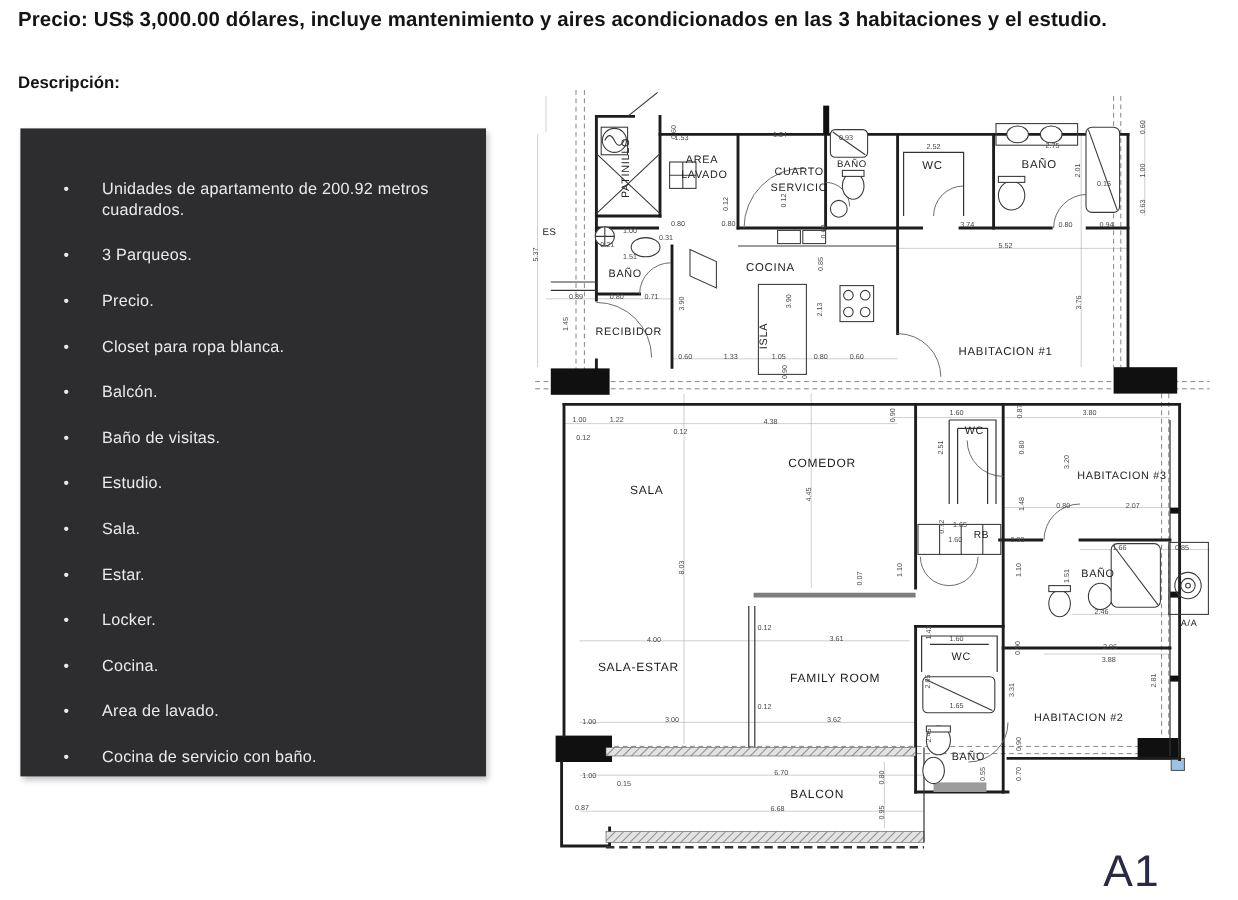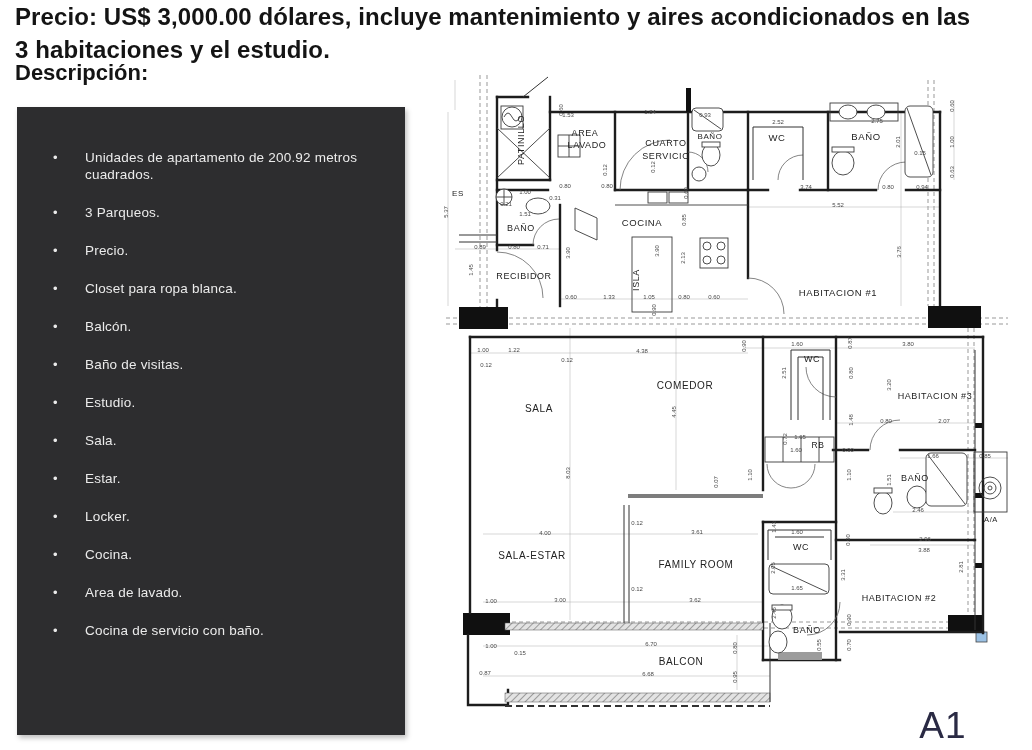--- a/index.html
+++ b/index.html
@@ -1,22 +1,22 @@
 <!DOCTYPE html>
 <html style="--sidebar-bg: #2d2d2f; --sidebar-text: #ebebeb; --title-text: #141414; --plan-line: #1d1d1d; --dim-text: #4a4a4a; --sheet-label: #2a2a44; --accent-blue: #9cc2e5;"><head>
 <meta charset="utf-8">
 <style>
   html,body{margin:0;padding:0;background:#fff;width:1032px;height:750px;overflow:hidden;
     font-family:"Liberation Sans",sans-serif;}
   .page{position:relative;width:1032px;height:750px;background:#fff;}
   .price{position:absolute;left:15px;top:0px;width:960px;margin:0;
-    font-size:24px;font-weight:bold;color:var(--title-text);line-height:33px;letter-spacing:0.1px;}
+    font-size:17px;font-weight:bold;color:var(--title-text);line-height:33px;letter-spacing:0.1px;}
   .desc-heading{position:absolute;left:15px;top:60px;margin:0;
-    font-size:22px;font-weight:bold;color:var(--title-text);}
-  .sidebar{position:absolute;left:17px;top:107px;width:388px;height:628px;
+    font-size:14px;font-weight:bold;color:var(--title-text);}
+  .sidebar{position:absolute;left:17px;top:107px;width:388px;height:540px;
     background:var(--sidebar-bg);box-shadow:2px 3px 5px rgba(0,0,0,0.25);}
   .sidebar ul{list-style:none;margin:0;padding:42px 18px 0 0;}
   .sidebar li{position:relative;padding-left:68px;margin-bottom:21px;
     color:var(--sidebar-text);font-size:13.5px;line-height:17px;letter-spacing:0.2px;}
   .sidebar li::before{content:"\2022";position:absolute;left:36px;top:0;
     color:var(--sidebar-text);font-size:13px;}
   .plan{position:absolute;left:438px;top:60px;width:578px;height:688px;}
   .plan svg{display:block;width:578px;height:688px;}
   .wall{stroke:var(--plan-line);stroke-width:2.4;fill:none;stroke-linecap:square;}
   .wallthin{stroke:#333;stroke-width:1;fill:none;}

